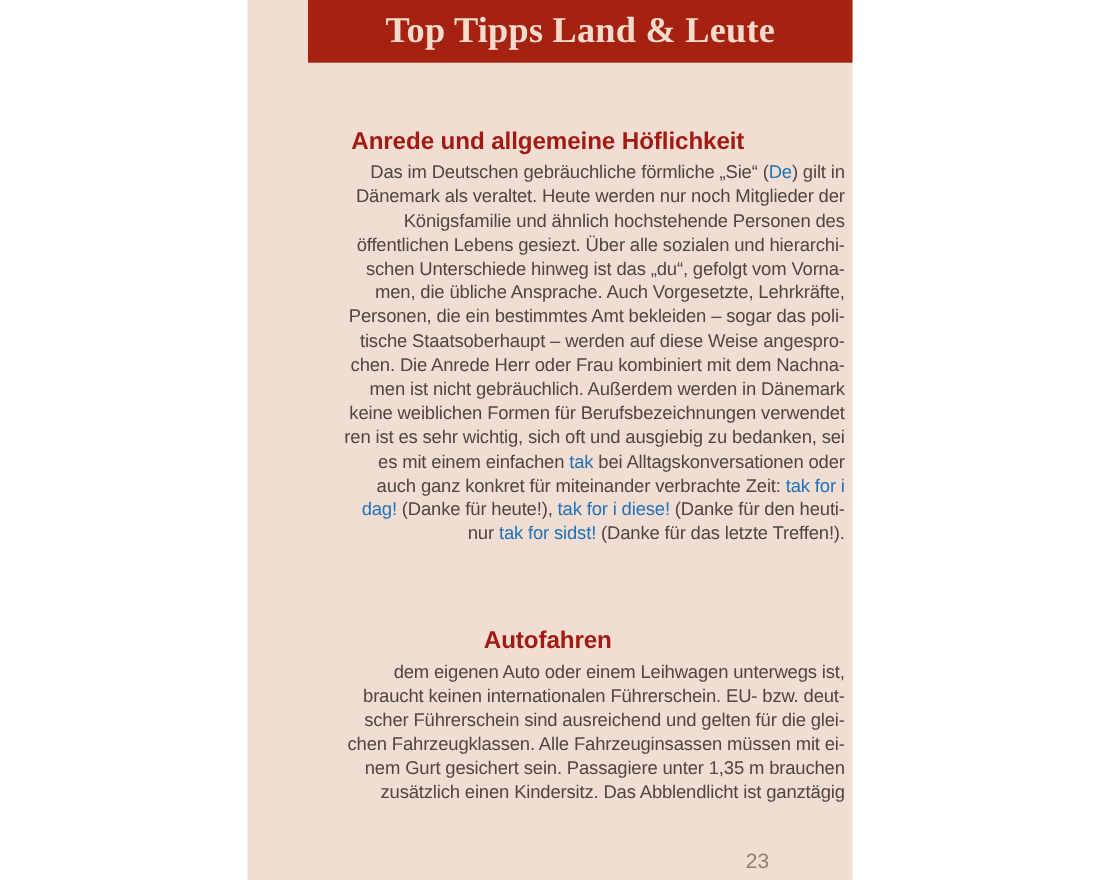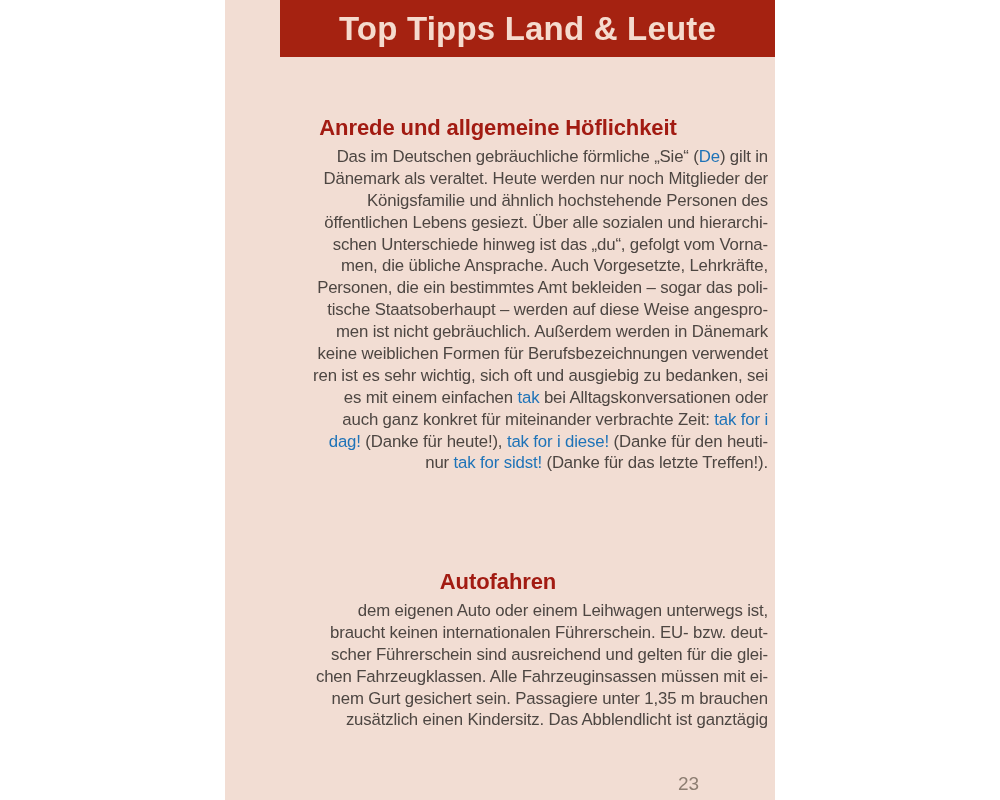--- a/index.html
+++ b/index.html
@@ -29,20 +29,21 @@
     display: flex;
     align-items: center;
     justify-content: center;
   }
   .banner-title {
     color: var(--banner-fg, #f5dbce);
     font-size: 33px;
     font-weight: bold;
     letter-spacing: 0.2px;
     white-space: nowrap;
+    font-family: Liberation Serif, serif;
   }
   .section {
     position: absolute;
     left: 3px;
     width: 540px;
   }
   .section-heading {
     margin: 0;
     font-size: 22px;
     font-weight: bold;
@@ -89,20 +90,21 @@
       <h2 class="section-heading">Anrede und allgemeine Höflichkeit</h2>
       <div class="para">
           <div class="line"><span>Das im Deutschen gebräuchliche förmliche „Sie“ (</span><span class="blue">De</span><span>) gilt in</span></div>
           <div class="line"><span>Dänemark als veraltet. Heute werden nur noch Mitglieder der</span></div>
           <div class="line"><span>Königsfamilie und ähnlich hochstehende Personen des</span></div>
           <div class="line"><span>öffentlichen Lebens gesiezt. Über alle sozialen und hierarchi-</span></div>
           <div class="line"><span>schen Unterschiede hinweg ist das „du“, gefolgt vom Vorna-</span></div>
           <div class="line"><span>men, die übliche Ansprache. Auch Vorgesetzte, Lehrkräfte,</span></div>
           <div class="line"><span>Personen, die ein bestimmtes Amt bekleiden – sogar das poli-</span></div>
           <div class="line"><span>tische Staatsoberhaupt – werden auf diese Weise angespro-</span></div>
+          <div class="line"><span>chen. Die Anrede Herr oder Frau kombiniert mit dem Nachna-</span></div>
           <div class="line"><span>men ist nicht gebräuchlich. Außerdem werden in Dänemark</span></div>
           <div class="line"><span>keine weiblichen Formen für Berufsbezeichnungen verwendet</span></div>
           <div class="line"><span>ren ist es sehr wichtig, sich oft und ausgiebig zu bedanken, sei</span></div>
           <div class="line"><span>es mit einem einfachen </span><span class="blue">tak</span><span> bei Alltagskonversationen oder</span></div>
           <div class="line"><span>auch ganz konkret für miteinander verbrachte Zeit: </span><span class="blue">tak for i</span></div>
           <div class="line"><span class="blue">dag!</span><span> (Danke für heute!), </span><span class="blue">tak for i diese!</span><span> (Danke für den heuti-</span></div>
           <div class="line"><span>nur </span><span class="blue">tak for sidst!</span><span> (Danke für das letzte Treffen!).</span></div>
         </div>
     </div>
 

